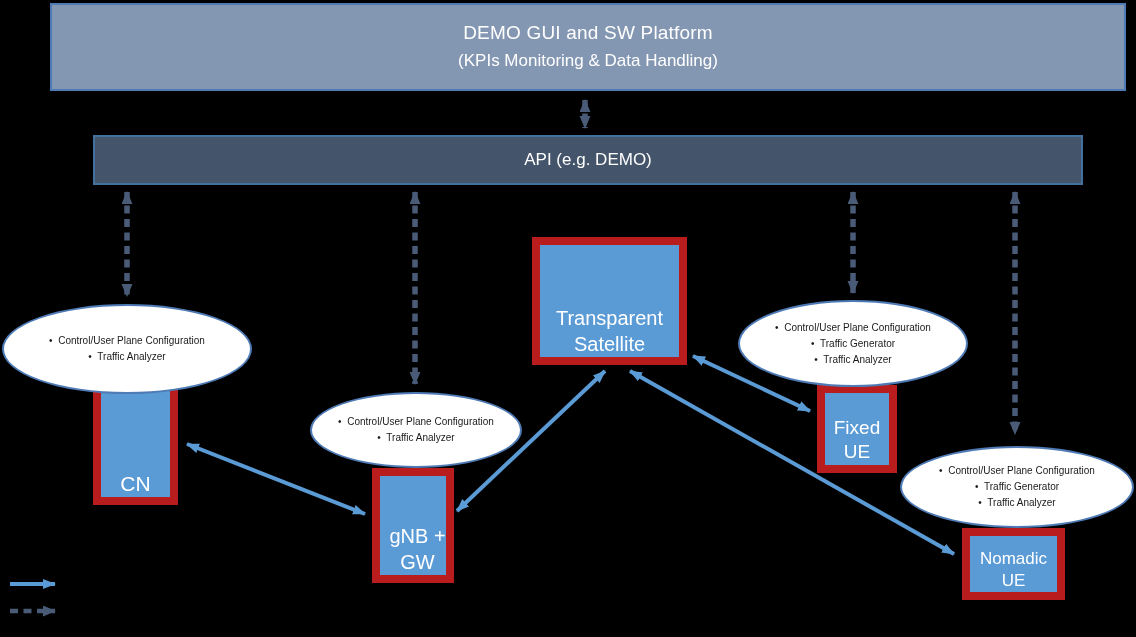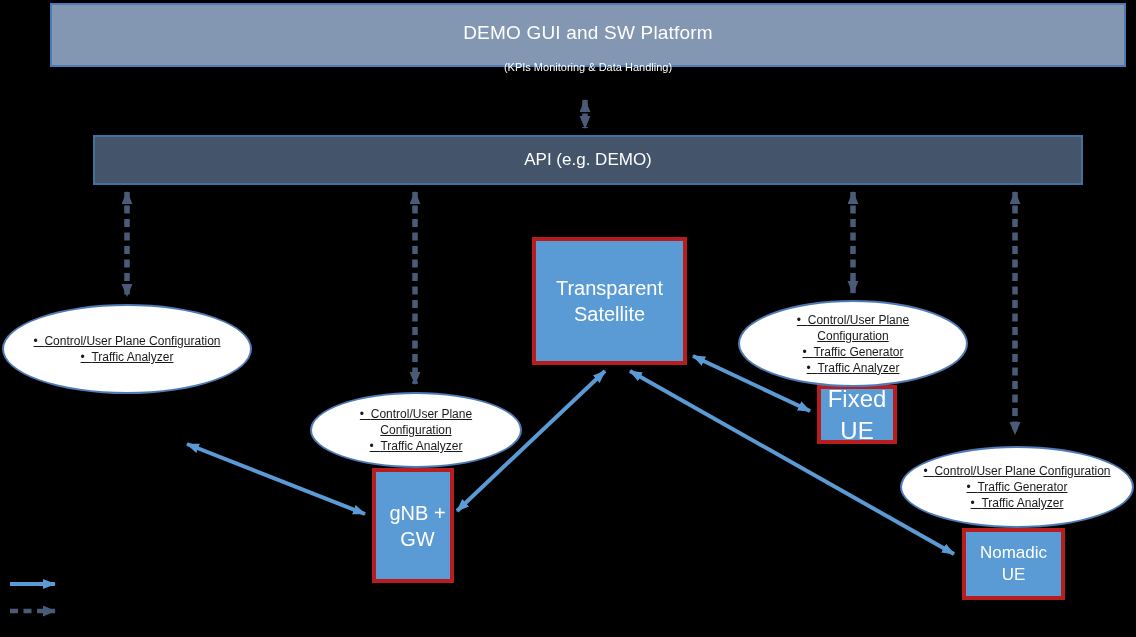--- a/index.html
+++ b/index.html
@@ -4,47 +4,47 @@
 <style>
   html,body{margin:0;padding:0;background:#000;}
   *{box-sizing:border-box;}
   .canvas{
     position:relative;width:1136px;height:637px;background:#000;
     font-family:"Liberation Sans", sans-serif;overflow:hidden;
   }
   
   .bar{position:absolute;text-align:center;color:#fff;}
   .platform-bar{
-    left:50px;top:3px;width:1076px;height:64px;
+    left:50px;top:3px;width:1076px;height:88px;
     background:#8497B2;border:2px solid #4E7AB5;
   }
   .platform-title{margin-top:17px;font-size:19px;letter-spacing:.2px;}
-  .platform-subtitle{margin-top:17px;font-size:11px;}
+  .platform-subtitle{margin-top:7px;font-size:17px;}
   .api-bar{
     left:93px;top:135px;width:990px;height:50px;
     background:#44546A;border:2px solid #41719C;
     display:flex;align-items:center;justify-content:center;font-size:17px;
   }
   
   .node{
-    position:absolute;background:#5B9BD5;border:4px solid #b91c1c;
-    color:#fff;display:flex;align-items:center;justify-content:center;
+    position:absolute;background:#5B9BD5;border:8px solid #b91c1c;
+    color:#fff;display:flex;align-items:flex-end;justify-content:center;
     text-align:center;white-space:pre-line;line-height:1.3;
   }
   .node-cn{left:93px;top:383px;width:85px;height:122px;font-size:21px;}
   .node-gnb{left:372px;top:468px;width:82px;height:115px;font-size:20px;padding-left:9px;}
   .node-sat{left:532px;top:237px;width:155px;height:128px;font-size:20px;}
-  .node-fixed{left:817px;top:385px;width:80px;height:59px;font-size:24px;}
+  .node-fixed{left:817px;top:385px;width:80px;height:88px;font-size:19px;}
   .node-nomadic{left:962px;top:528px;width:103px;height:72px;font-size:17px;}
   
   .callout{
     position:absolute;background:#fff;border:2.5px solid #4E7AB5;border-radius:50%;
     display:flex;align-items:center;justify-content:center;color:#1a1a1a;
   }
-  .callout ul{margin:0;padding:0;list-style:none;font-size:12px;line-height:16px;text-align:center;text-decoration:underline;}
+  .callout ul{margin:0;padding:0;list-style:none;font-size:10px;line-height:16px;text-align:center;}
   .callout li::before{content:"\2022\00a0\00a0";}
   .callout-cn{left:2px;top:304px;width:250px;height:90px;}
   .callout-cn ul{width:200px;}
   .callout-gnb{left:310px;top:392px;width:212px;height:76px;}
   .callout-gnb ul{width:175px;}
   .callout-fixed{left:738px;top:300px;width:230px;height:87px;}
   .callout-fixed ul{width:185px;}
   .callout-nomadic{left:900px;top:446px;width:234px;height:82px;}
   .callout-nomadic ul{width:190px;}
   
@@ -57,20 +57,23 @@
 
   <div class="bar platform-bar">
     <div class="platform-title">DEMO GUI and SW Platform</div>
     <div class="platform-subtitle">(KPIs Monitoring &amp; Data Handling)</div>
   </div>
 
   <div class="bar api-bar">
     <span>API (e.g. DEMO)</span>
   </div>
 
+  <div class="node node-cn">
+    <span>CN</span>
+  </div>
   <div class="node node-gnb">
     <span>gNB +
 GW</span>
   </div>
   <div class="node node-sat">
     <span>Transparent
 Satellite</span>
   </div>
   <div class="node node-fixed">
     <span>Fixed

